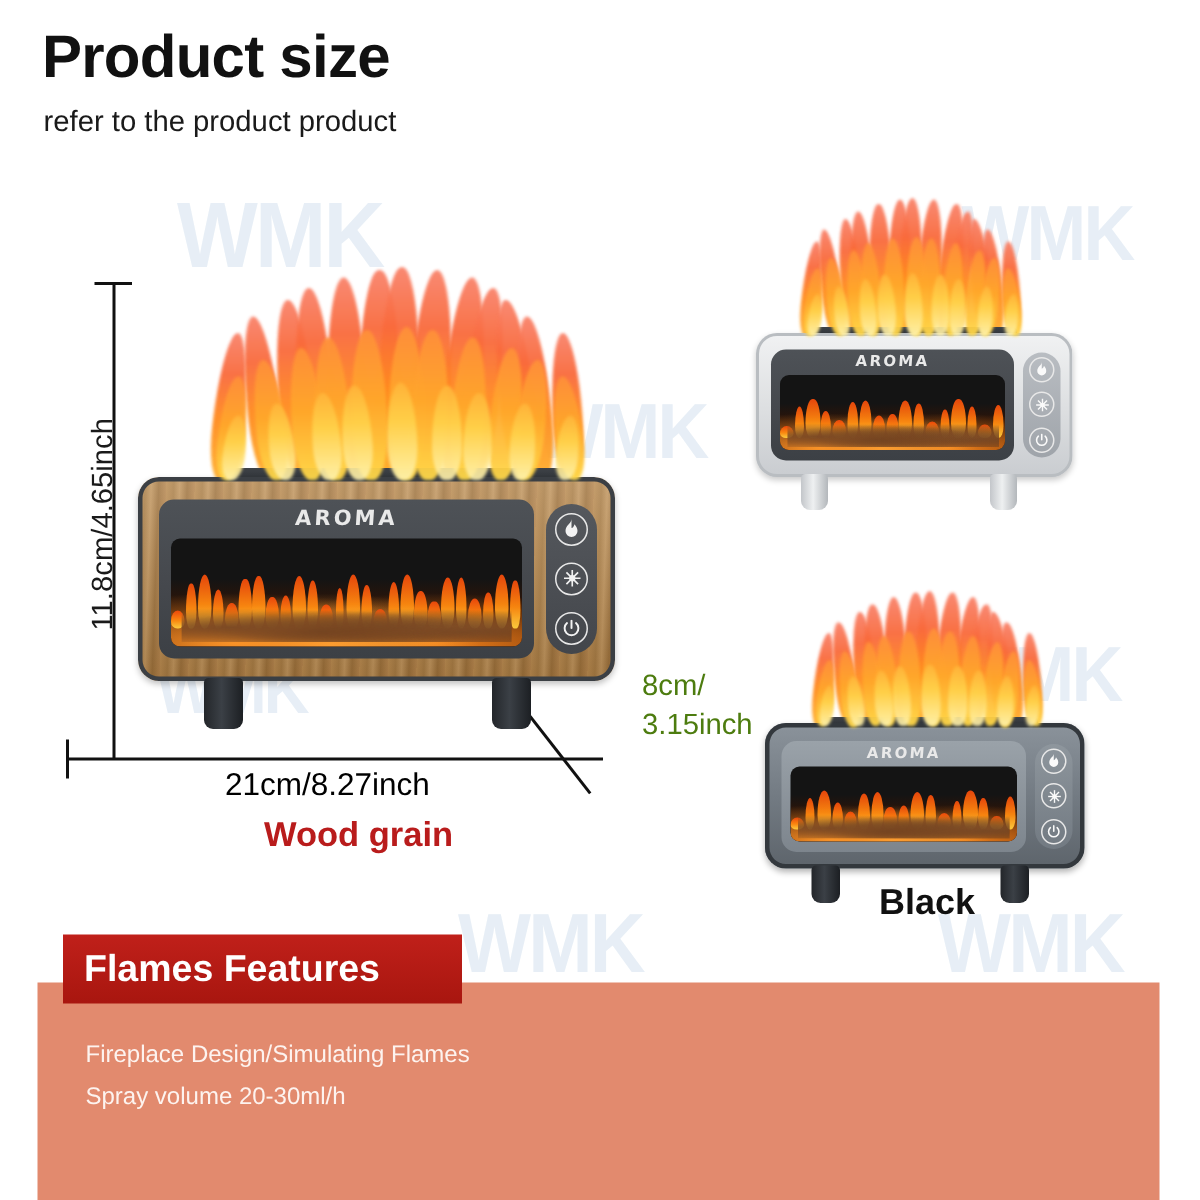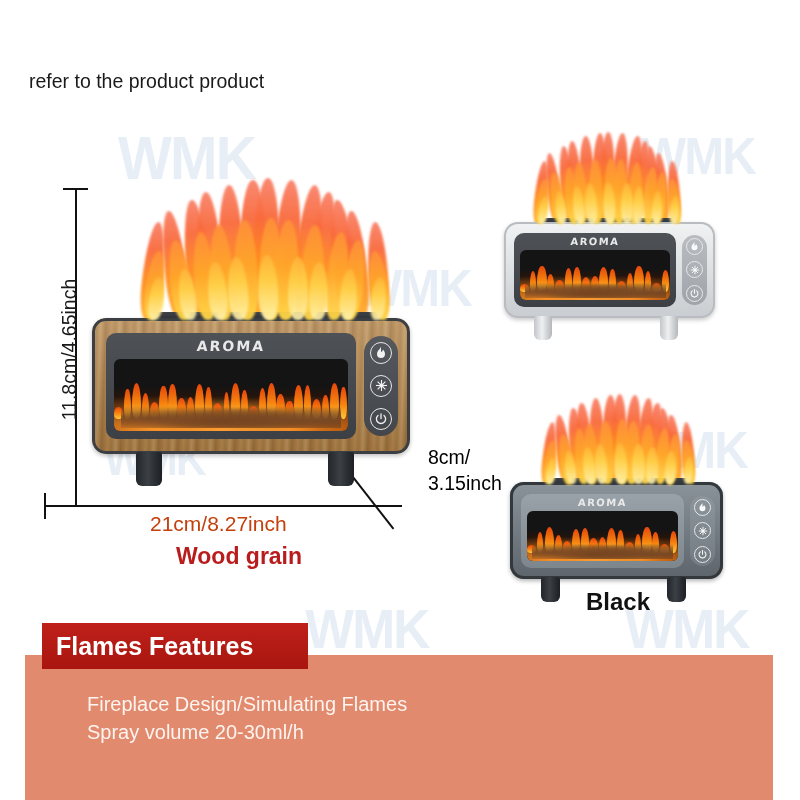--- a/index.html
+++ b/index.html
@@ -43,23 +43,23 @@
   #hline { position: absolute; left: 44px; top: 505px; width: 358px; height: 2px; background: #111; }
   #htick-left { position: absolute; left: 44px; top: 493px; width: 2px; height: 26px; background: #111; }
   #diag { position: absolute; left: 366px; top: 452px; width: 2px; height: 86px;
           background: #111; transform: rotate(-38deg); transform-origin: 50% 50%; }
 
   #vlabel {
     position: absolute; left: -26px; top: 338px; width: 190px;
     text-align: center; font-size: 19.5px; color: #1a1a1a;
     transform: rotate(-90deg);
   }
-  #hlabel { position: absolute; left: 150px; top: 512px; font-size: 21px; color: #c2410c; }
+  #hlabel { position: absolute; left: 150px; top: 512px; font-size: 21px; color: #000000; }
   #woodlabel { position: absolute; left: 176px; top: 543px; font-size: 23px; font-weight: 700; color: #b91c1c; }
-  #dlabel { position: absolute; left: 428px; top: 444px; font-size: 19.5px; color: #000000; line-height: 26px; }
+  #dlabel { position: absolute; left: 428px; top: 444px; font-size: 19.5px; color: #4d7c0f; line-height: 26px; }
 
   
   .device { position: absolute; }
   .dev-body {
     position: absolute; left: 0; top: 0; width: 100%; height: 100%;
     border-radius: 14px;
   }
   .bezel {
     position: absolute;
     background: linear-gradient(180deg,#4e5257 0%, #45484d 55%, #3c4045 100%);
@@ -157,21 +157,21 @@
   #feat-box {
     position: absolute; left: 42px; top: 623px; width: 266px; height: 46px;
     background: linear-gradient(180deg,#c0201a,#a8160f);
   }
   #feat-box span {
     position: absolute; left: 14px; top: 9px;
     font-size: 25px; font-weight: 700; color: #fff;
   }
   #feat-list {
     position: absolute; left: 57px; top: 690px;
-    font-size: 20px; color: #fdf3ef; line-height: 28px; margin-left: 30px;
+    font-size: 16px; color: #fdf3ef; line-height: 28px;
   }
   #feat-list div { white-space: nowrap; }
 </style>
 </head>
 <body>
 
 <div id="page">
 
   <div class="wm" style="left:112px; top:122px; font-size:62px;">
     <span class="v">WMK</span>
@@ -188,20 +188,21 @@
   <div class="wm" style="left:300px; top:596px; font-size:56px;">
     <span class="v">WMK</span>
   </div>
   <div class="wm" style="left:620px; top:596px; font-size:56px;">
     <span class="v">WMK</span>
   </div>
   <div class="wm" style="left:100px; top:432px; font-size:46px;">
     <span class="v">WMK</span>
   </div>
 
+  <div id="title">Product size</div>
   <div id="note">
     <div>refer to the product product</div>
   </div>
 
   <div id="vline"></div>
   <div id="vtick-top"></div>
   <div id="hline"></div>
   <div id="htick-left"></div>
   <div id="diag"></div>
 

